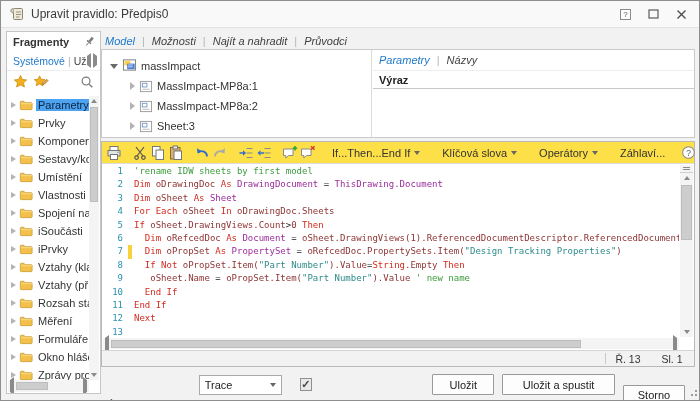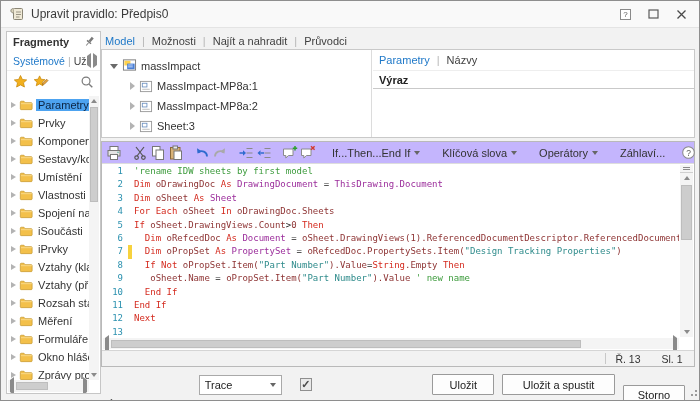--- a/index.html
+++ b/index.html
@@ -45,21 +45,21 @@
   .scroll-thumb { background:#cdcdcd; border:1px solid #bdbdbd; }
   .arrow { width:0; height:0; }
   .arrow.up    { border-left:3.5px solid transparent; border-right:3.5px solid transparent; border-bottom:4px solid #8a8a8a; }
   .arrow.down  { border-left:3.5px solid transparent; border-right:3.5px solid transparent; border-top:4px solid #8a8a8a; }
   .arrow.left  { border-top:3.5px solid transparent; border-bottom:3.5px solid transparent; border-right:4px solid #8a8a8a; }
   .arrow.right { border-top:3.5px solid transparent; border-bottom:3.5px solid transparent; border-left:4px solid #8a8a8a; }
 
   
   .main-tabs { position:absolute; left:104px; top:32px; height:15px; display:flex; align-items:center;
                font-size:11px; white-space:nowrap; }
-  .main-tab { color:#3f3f3f; }
+  .main-tab { color:#3f3f3f;font-style:italic; }
   .main-tab.active { color:#1e78c8; }
   .tab-sep { color:#b5b5b5; margin:0 7px; }
 
   
   .upper { position:absolute; left:100px; top:48px; right:4px; height:89px;
            background:#fff; border:1px solid #c9c9c9; }
   .model-tree { position:absolute; left:0; top:0; bottom:0; width:270px; border-right:1px solid #dcdcdc;
                 padding:6px 0 0 8px; overflow:hidden; }
   .mt-row { height:20px; display:flex; align-items:center; gap:4px; white-space:nowrap; }
   .mt-row.child { padding-left:20px; }
@@ -72,21 +72,21 @@
   .params { position:absolute; left:271px; top:0; right:0; bottom:0; background:#fff; }
   .params-tabs { height:20px; display:flex; align-items:center; padding-left:6px; font-size:11px; }
   .params-header { height:19px; display:flex; border-bottom:1px solid #c9c9c9; border-top:1px solid #eee; }
   .params-col { font-weight:bold; font-size:11px; color:#222; padding:3px 0 0 6px; }
   .params-col:first-child { width:52%; }
   .params-body { position:absolute; top:39px; left:0; right:0; bottom:0; background:#fff; }
 
   
   .editor { position:absolute; left:100px; top:140px; right:4px; bottom:33px;
             background:#fff; border:1px solid #b9b9b9; }
-  .ed-toolbar { position:absolute; left:0; top:0; right:0; height:22px; background:#c4b5fd;
+  .ed-toolbar { position:absolute; left:0; top:0; right:0; height:22px; background:#fde047;
                 border-bottom:1px solid #ddd; display:flex; align-items:center; padding-left:4px; gap:2px; }
   .tbtn { width:20px; height:19px; display:flex; align-items:center; justify-content:center; }
   .tsep { width:1px; height:16px; background:#d4d4d4; margin:0 3px; }
   .tdrop { display:flex; align-items:center; gap:4px; padding:0 6px; height:19px; font-size:11px; color:#333; white-space:nowrap; }
   .tdrop .caret { width:0; height:0; border-left:3.5px solid transparent; border-right:3.5px solid transparent;
                   border-top:4px solid #666; }
 
   .ed-code { position:absolute; left:0; top:23px; right:15px; bottom:29px; overflow:hidden;
              font-family:"DejaVu Sans Mono", monospace; font-size:9px; }
   .line { height:13.4px; line-height:13.4px; display:flex; white-space:pre; }

